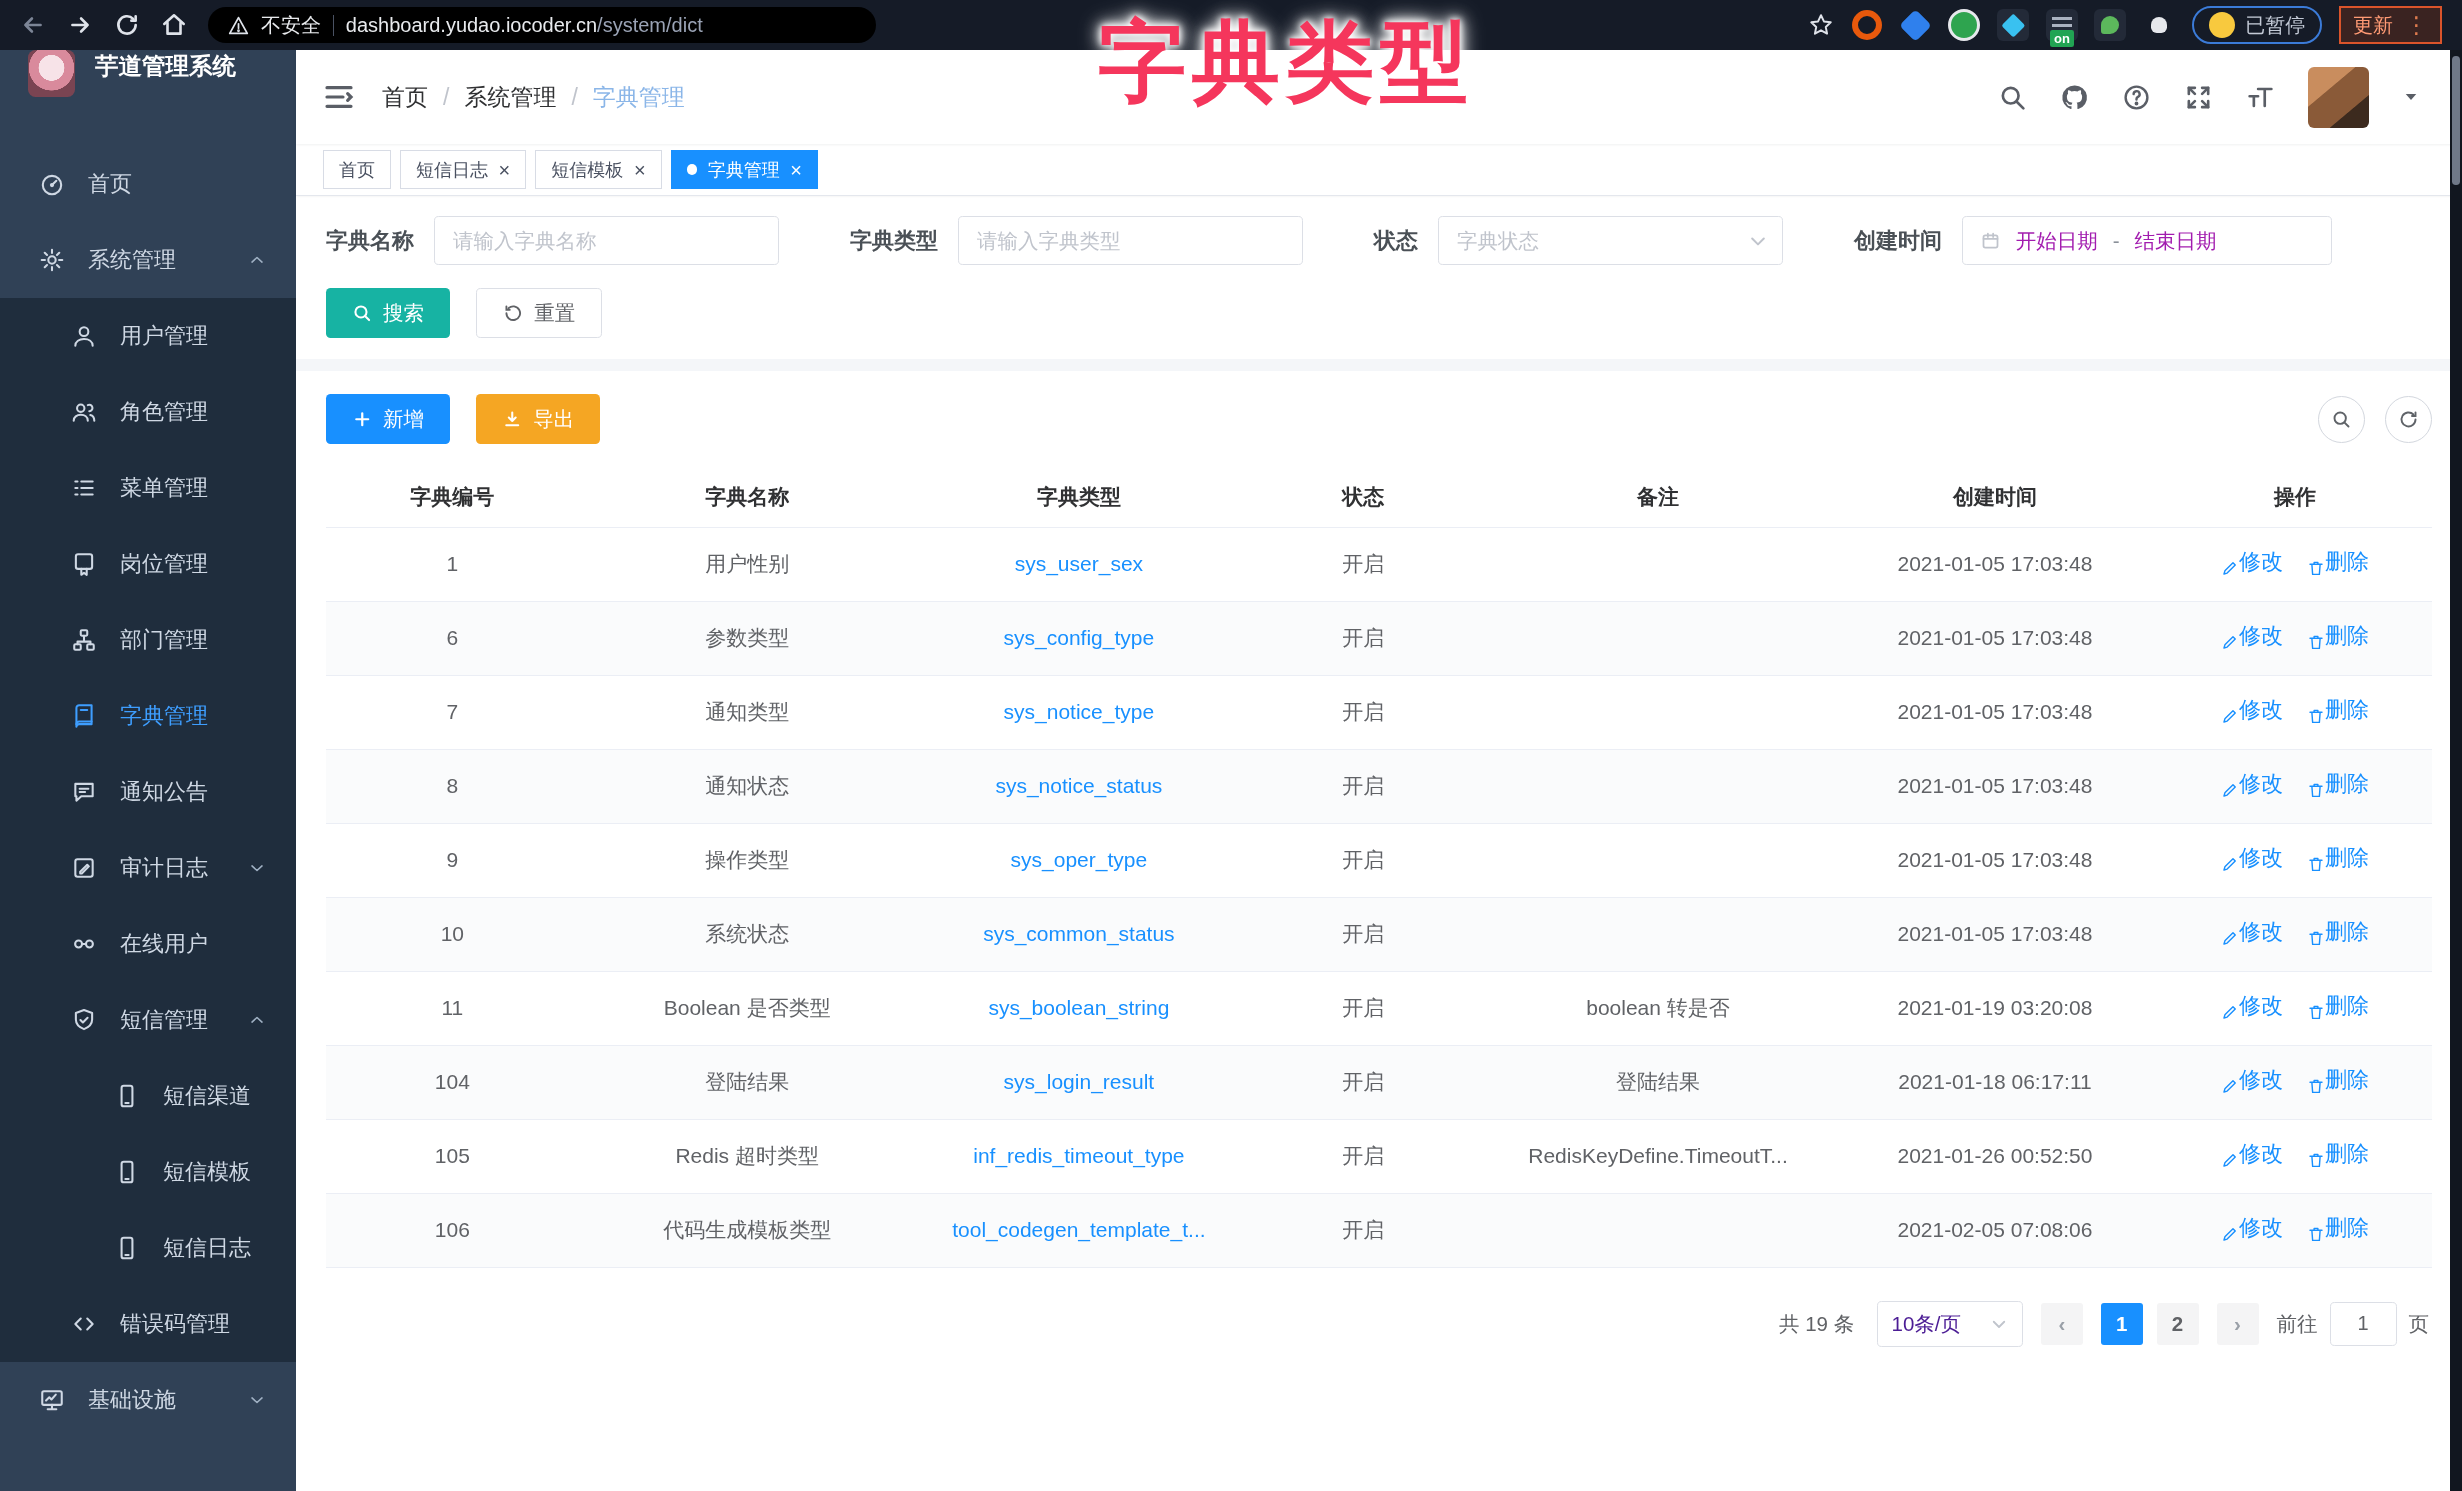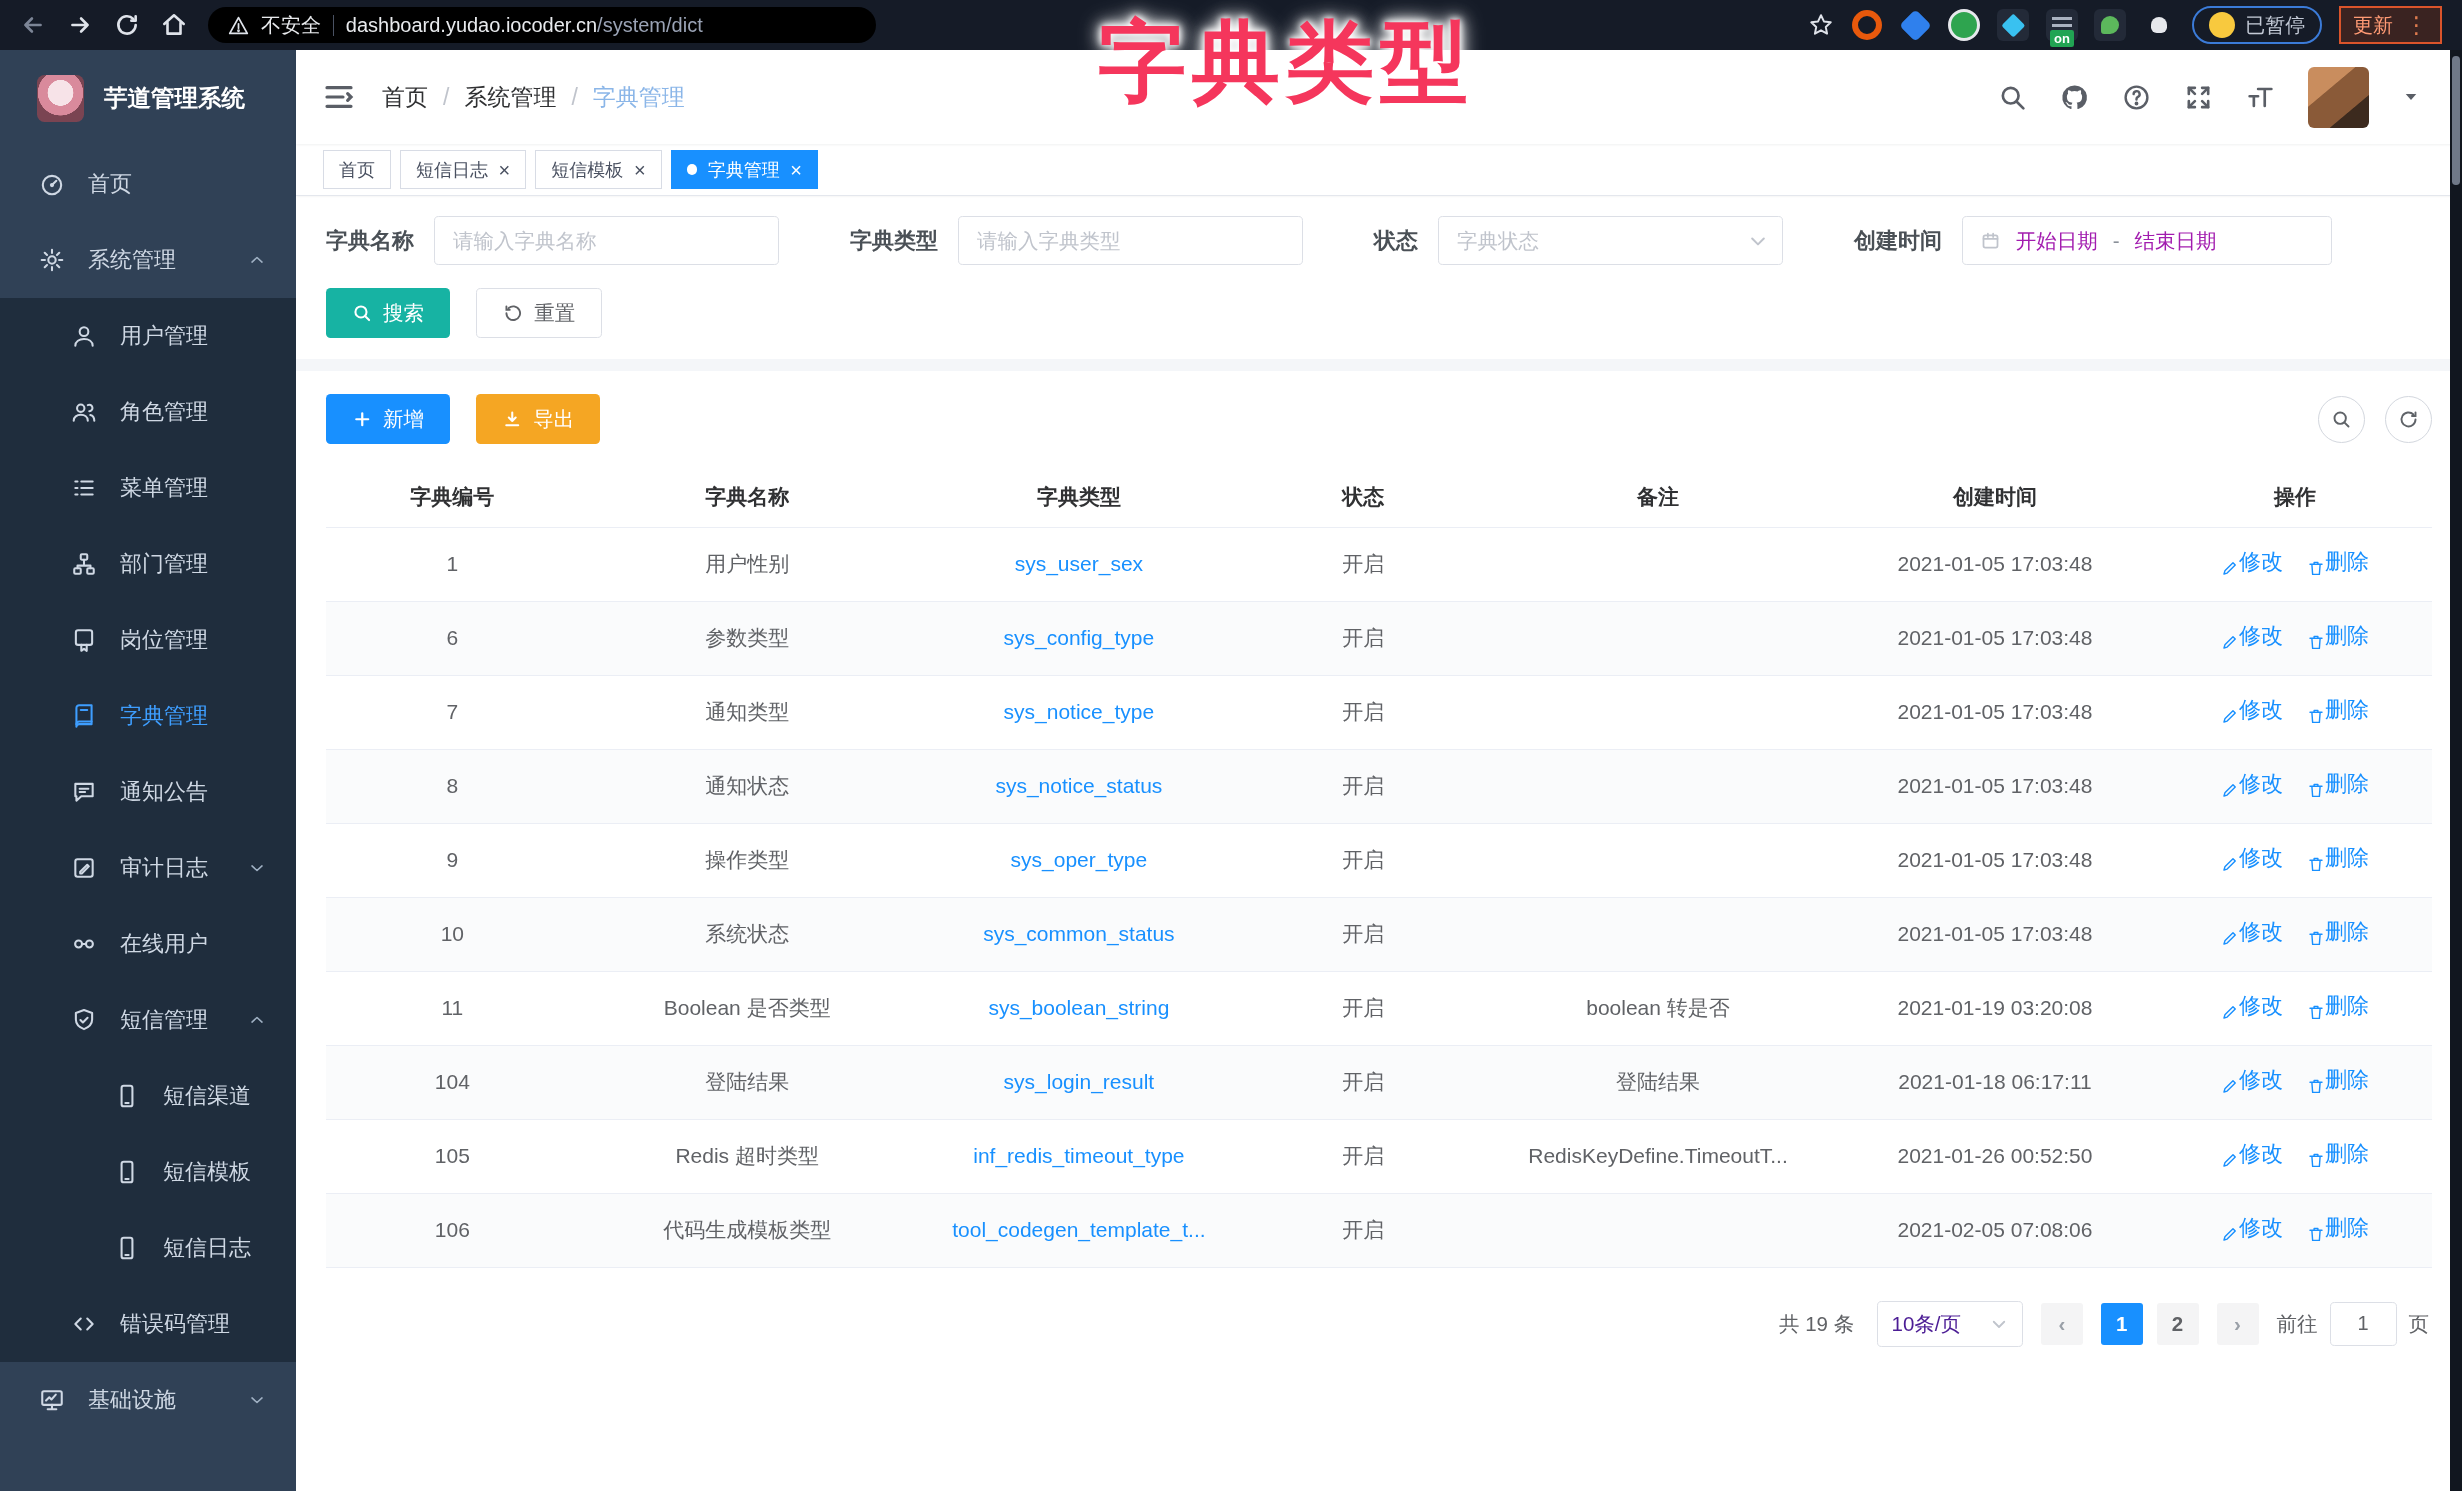--- a/index.html
+++ b/index.html
@@ -41,21 +41,21 @@
     border-radius:0; padding:3.8px 12px; background:#3a2321; }
   .update-label { color:#ff9a74; font-size:20px; }
   .vdots { color:#e07b4f; font-size:23px; line-height:23px; letter-spacing:0; }
 
   
   .window { display:flex; height:1441px; }
 
   
   .sidebar { width:296px; background:#304156; color:#bfcbd9; flex:0 0 auto;
     display:flex; flex-direction:column; }
-  .logo-row { height:96px; display:flex; align-items:center; padding-left:37px; gap:20px; }
+  .logo-row { height:96px; display:flex; padding-left:28px; gap:20px; }
   .logo-img { width:47px; height:47px; border-radius:7.6px; flex:0 0 auto;
     background:radial-gradient(circle at 50% 38%,#f7e3e8 0 34%,#d98a9c 35% 60%,#7a4452 61%); }
   .logo-title { color:#fff; font-size:23.5px; font-weight:700; }
   .menu { flex:1; display:flex; flex-direction:column; }
   .menu-item { height:76px; display:flex; align-items:center; gap:23px;
     padding-left:39px; font-size:22px; color:#cfd8e4; cursor:default; }
   .menu-item svg { width:26px; height:26px; flex:0 0 auto; }
   .submenu { background:#1f2d3d; }
   .submenu .menu-item { padding-left:71px; }
   .submenu .menu-item.lvl2 { padding-left:114px; }
@@ -271,33 +271,33 @@
               <span class="mi-label">角色管理</span>
             </div>
             <div class="menu-item">
               <svg viewBox="0 0 24 24" fill="none" stroke="currentColor" stroke-width="1.9" stroke-linecap="round" stroke-linejoin="round">
                 <path d="M4 6h2M9.5 6H20M4 12h2M9.5 12H20M4 18h2M9.5 18H20"></path>
               </svg>
               <span class="mi-label">菜单管理</span>
             </div>
             <div class="menu-item">
               <svg viewBox="0 0 24 24" fill="none" stroke="currentColor" stroke-width="1.9" stroke-linecap="round" stroke-linejoin="round">
+                <rect x="4.5" y="3" width="15" height="13.5" rx="2"></rect>
+                <path d="M9.5 16.5V22l2.5-1.8 2.5 1.8v-5.5"></path>
+              </svg>
+              <span class="mi-label">岗位管理</span>
+            </div>
+            <div class="menu-item">
+              <svg viewBox="0 0 24 24" fill="none" stroke="currentColor" stroke-width="1.9" stroke-linecap="round" stroke-linejoin="round">
                 <rect x="9" y="3" width="6" height="5" rx="1"></rect>
                 <rect x="3" y="16" width="6" height="5" rx="1"></rect>
                 <rect x="15" y="16" width="6" height="5" rx="1"></rect>
                 <path d="M12 8v4M6 16v-2.5h12V16"></path>
               </svg>
               <span class="mi-label">部门管理</span>
-            </div>
-            <div class="menu-item">
-              <svg viewBox="0 0 24 24" fill="none" stroke="currentColor" stroke-width="1.9" stroke-linecap="round" stroke-linejoin="round">
-                <rect x="4.5" y="3" width="15" height="13.5" rx="2"></rect>
-                <path d="M9.5 16.5V22l2.5-1.8 2.5 1.8v-5.5"></path>
-              </svg>
-              <span class="mi-label">岗位管理</span>
             </div>
             <div class="menu-item active">
               <svg viewBox="0 0 24 24" fill="none" stroke="currentColor" stroke-width="1.9" stroke-linecap="round" stroke-linejoin="round">
                 <path d="M5 4.5A2.5 2.5 0 0 1 7.5 2H19v17.5H7.5A2.5 2.5 0 0 0 5 22z"></path>
                 <path d="M5 19.5A2.5 2.5 0 0 1 7.5 17H19"></path>
                 <path d="M9 6.5h6"></path>
               </svg>
               <span class="mi-label">字典管理</span>
             </div>
             <div class="menu-item">

